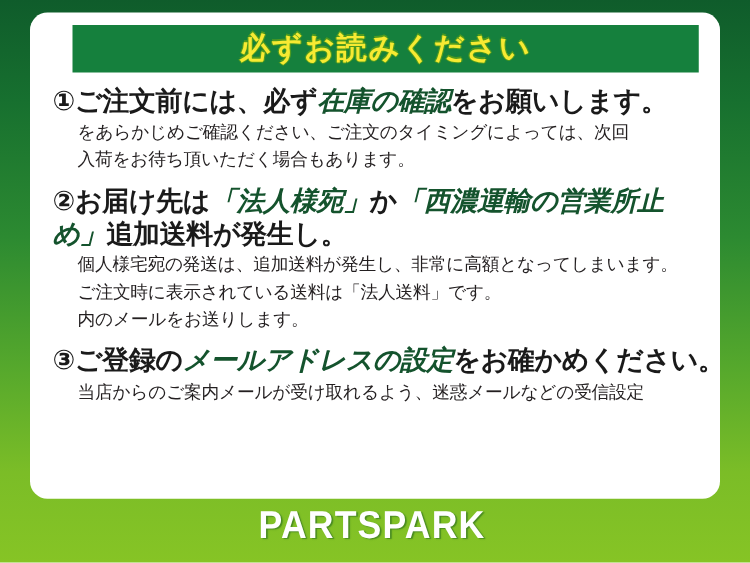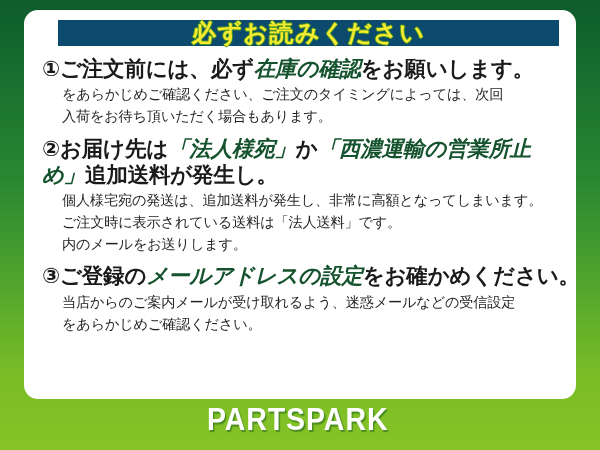--- a/index.html
+++ b/index.html
@@ -34,23 +34,23 @@
     top: 10px;
     width: 552px;
     height: 389px;
     box-sizing: border-box;
     background: #ffffff;
     border-radius: 14px;
     padding: 10px 14px 6px 14px;
   }
 
   .card-header {
-    height: 26px;
+    height: 38px;
     margin: 0 3px 6px 20px;
-    background: #0c4a6e;
+    background: #15803d;
     display: flex;
     align-items: center;
     justify-content: center;
   }
 
   .card-header-title {
     color: #f7ea32;
     font-size: 24px;
     font-weight: bold;
     letter-spacing: 1.5px;
@@ -136,21 +136,20 @@
         </div>
         <div class="item">
           <div class="item-heading wrapped"><span>②</span><span>お届け先は</span><span class="hl">「法人様宛」</span><span>か</span><span class="hl">「西濃運輸の営業所止め」</span><span>追加送料が発生し。</span></div>
           <div class="item-body">個人様宅宛の発送は、追加送料が発生し、非常に高額となってしまいます。</div>
           <div class="item-body">ご注文時に表示されている送料は「法人送料」です。</div>
           <div class="item-body">内のメールをお送りします。</div>
         </div>
         <div class="item">
           <div class="item-heading"><span>③</span><span>ご登録の</span><span class="hl">メールアドレスの設定</span><span>をお確かめください。</span></div>
           <div class="item-body">当店からのご案内メールが受け取れるよう、迷惑メールなどの受信設定</div>
-          <div class="item-body">をあらかじめご確認ください。</div>
         </div>
       </div>
 
   </div>
 
   <div class="brand">
     <span class="brand-name">PARTSPARK</span>
   </div>
 
 </div>

